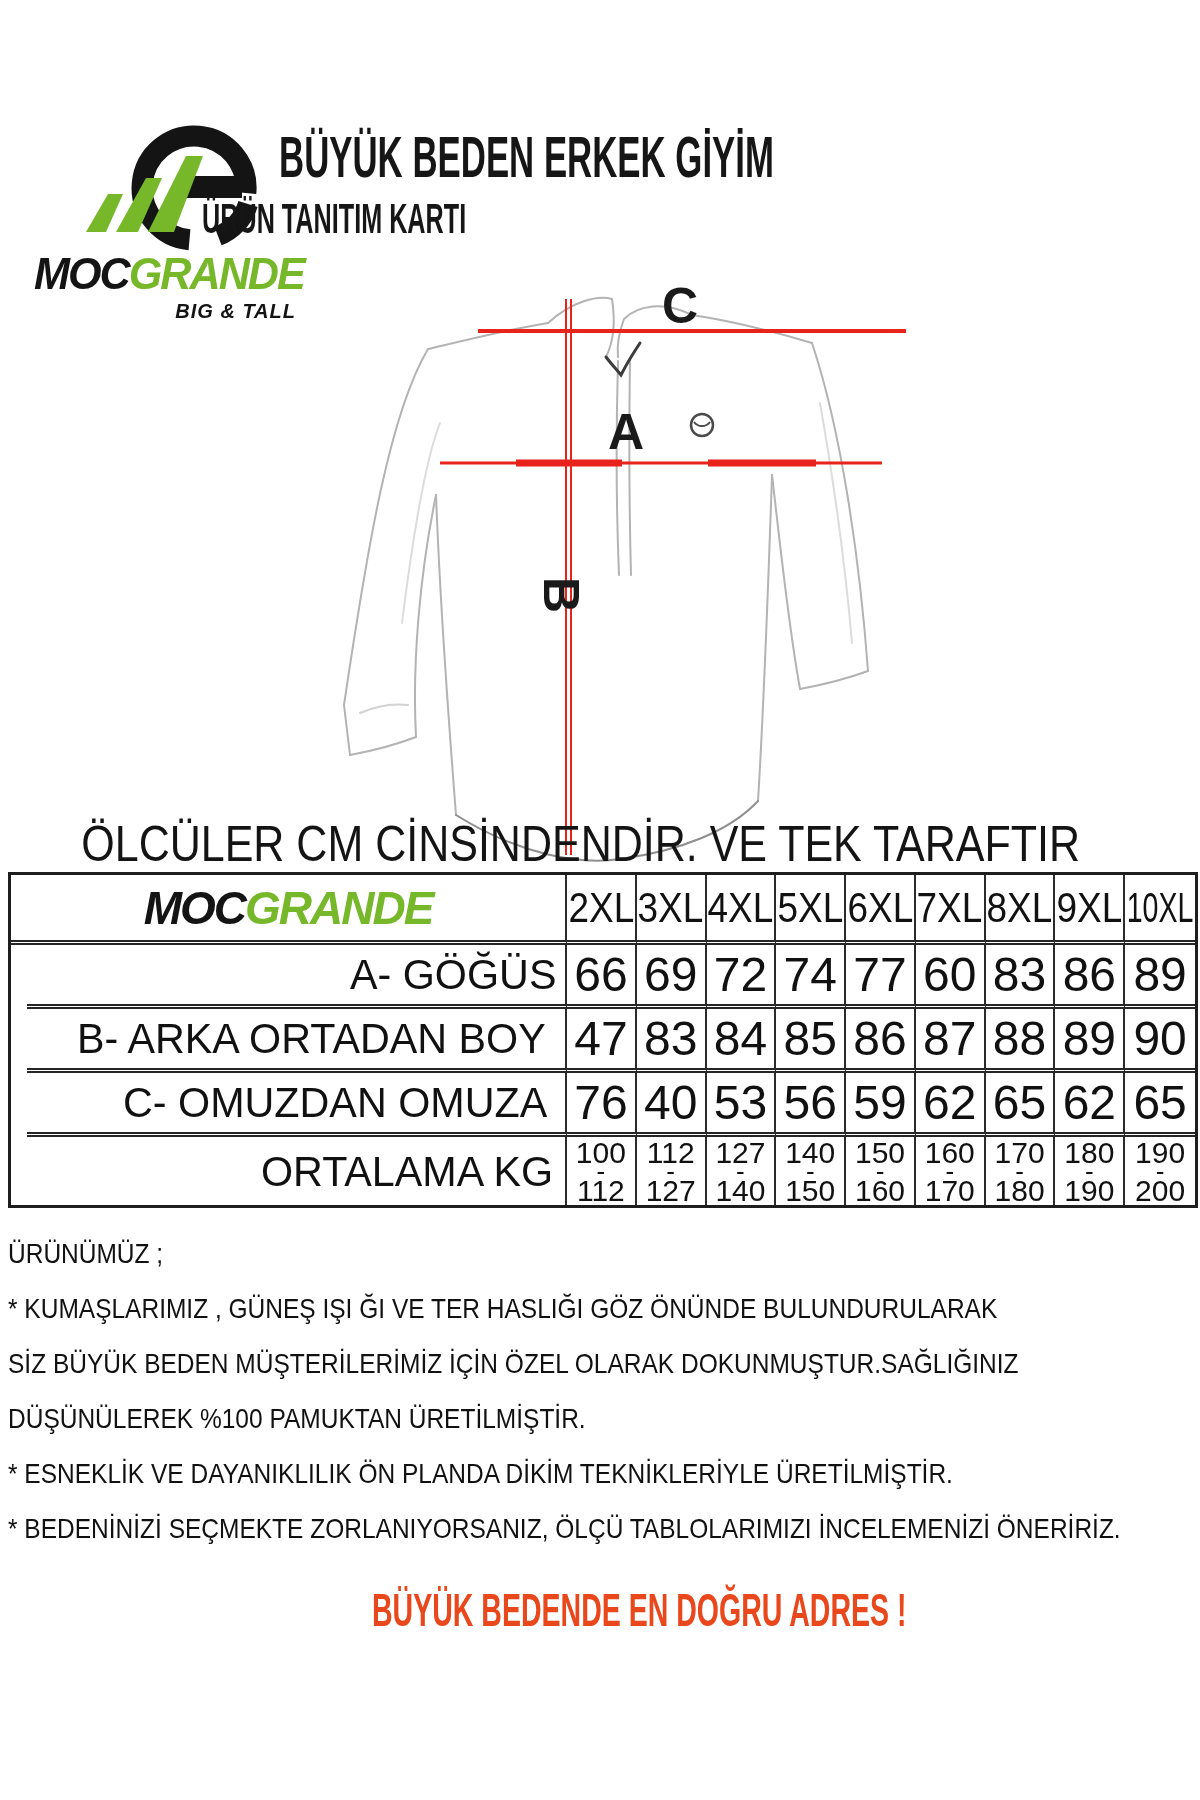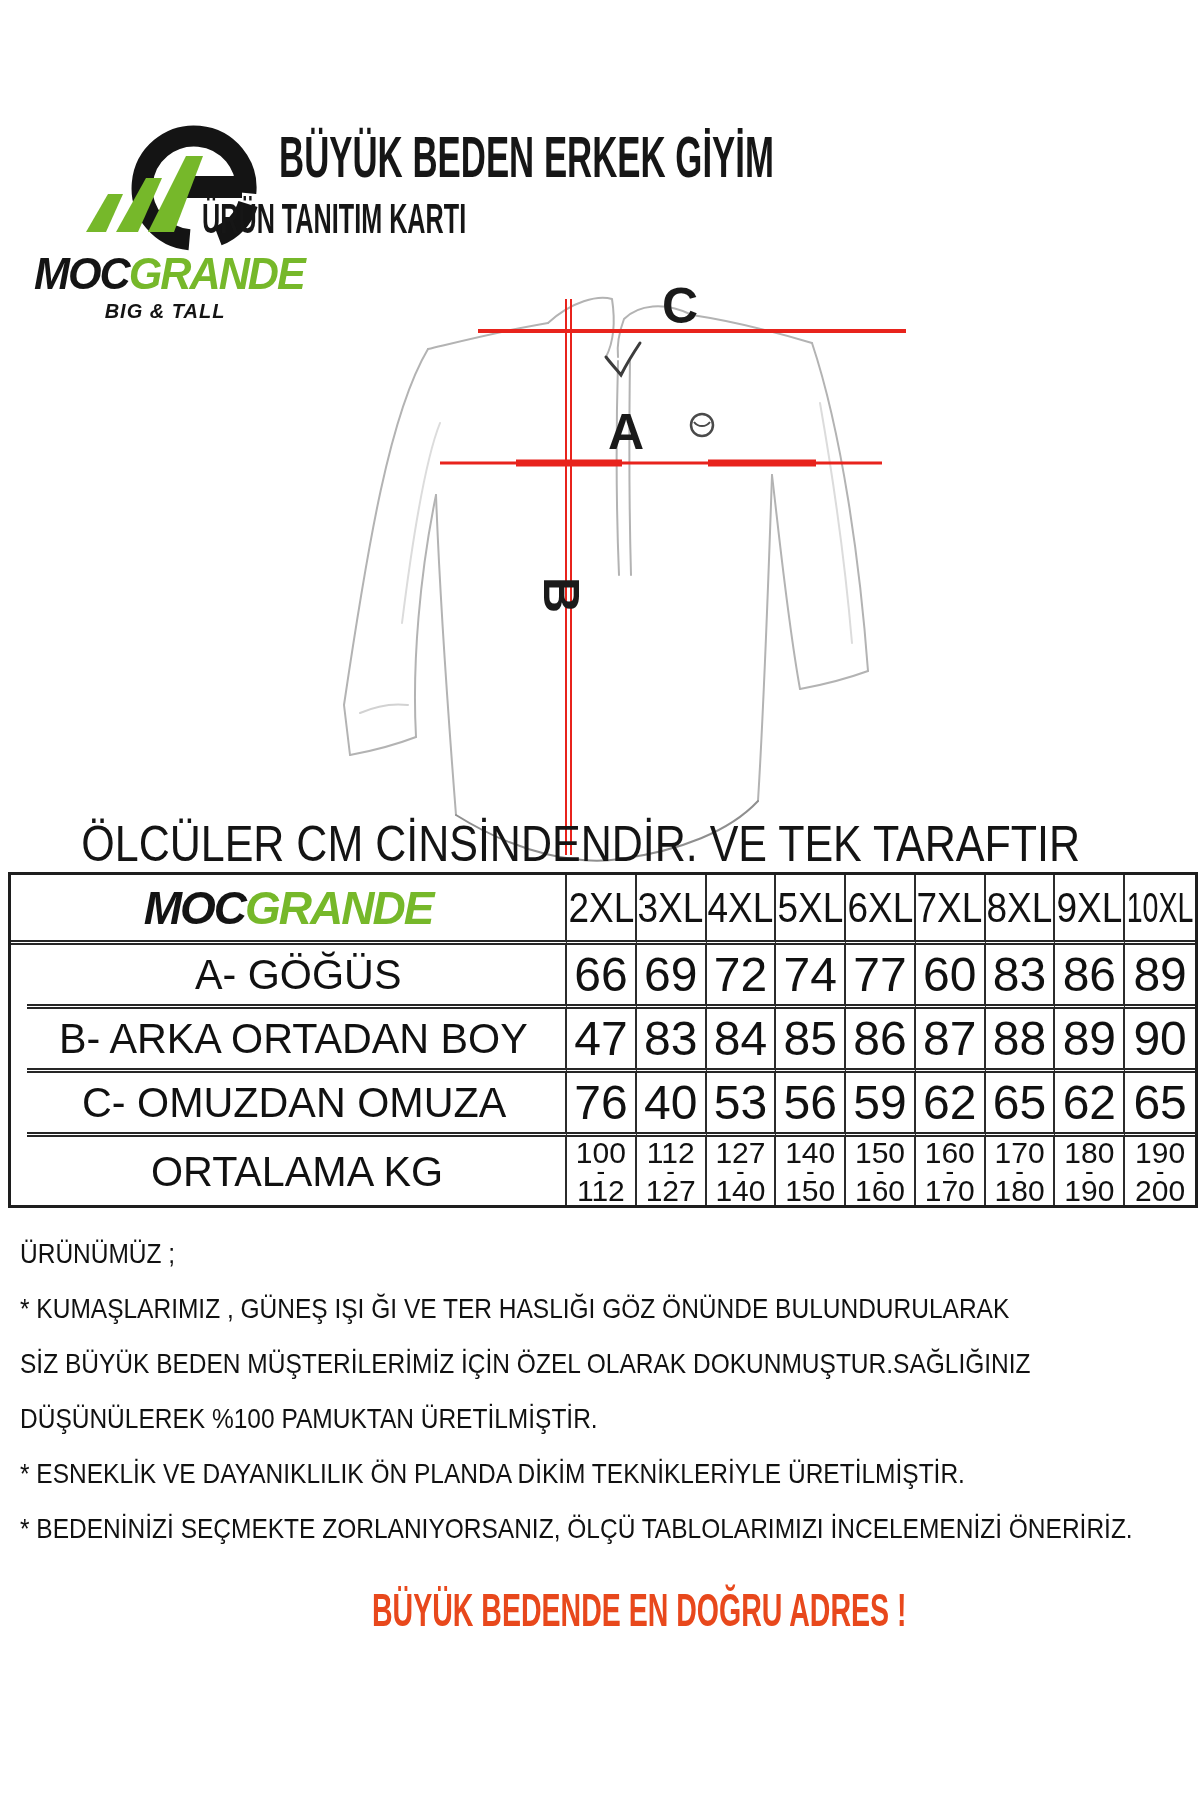--- a/index.html
+++ b/index.html
@@ -7,21 +7,21 @@
         font-family:"Liberation Sans", sans-serif;color:#111;}
 
   
   .logo{position:absolute;left:34px;top:112px;width:290px;}
   .logo-mark{display:block;margin-left:48px;width:185px;height:140px;}
   .wordmark{white-space:nowrap;font-style:italic;font-weight:bold;font-size:44px;
             letter-spacing:-2px;line-height:44px;transform:scaleX(0.98);transform-origin:left;}
   .wordmark .moc{color:#141414;}
   .wordmark .grande{color:#76b82a;}
   .tagline{font-style:italic;font-weight:bold;font-size:20px;color:#141414;
-           text-align:center;margin-top:4px;margin-right:28px;letter-spacing:1px;}
+           text-align:right;margin-top:4px;margin-right:28px;letter-spacing:1px;}
 
   
   .titles{position:absolute;left:114px;top:128px;width:1086px;text-align:left;}
   .title{font-weight:bold;font-size:58px;line-height:58px;letter-spacing:0px;
          display:inline-block;transform:scaleX(0.6);transform-origin:center;white-space:nowrap;color:#161616;}
   .subtitle{margin-top:12px;font-weight:bold;font-size:42px;line-height:42px;
          display:inline-block;transform:scaleX(0.6);transform-origin:center;white-space:nowrap;color:#161616;}
 
   
   .figure{position:absolute;left:320px;top:242px;width:600px;height:622px;}
@@ -34,34 +34,34 @@
 
   
   .tbl{position:absolute;left:8px;top:872px;width:1184px;
        display:grid;grid-template-columns:556px repeat(9,1fr);
        grid-template-rows:70px 64px 64px 64px 68px;
        border:3px solid #1e1e1e;background:#fff;}
   .tc{border-right:2px solid #2b2b2b;border-bottom:5px double #262626;
       display:flex;align-items:center;justify-content:center;overflow:hidden;}
   .tc:nth-child(10n){border-right:none;}
   .tc.lastrow{border-bottom:none;}
-  .tc.label{justify-content:center;padding-left:14px;font-size:43px;letter-spacing:0;
+  .tc.label{justify-content:flex-end;padding-left:14px;font-size:43px;letter-spacing:0;
             white-space:nowrap;margin-left:16px;}
   .tc.label span{display:inline-block;transform:scaleX(0.96);transform-origin:left;}
   .tc.num{font-size:48px;}
   .sz{font-size:42px;display:inline-block;transform:scaleX(0.88);}
   .sz10{transform:scaleX(0.68);}
   .brandcell{font-style:italic;font-weight:bold;font-size:46px;letter-spacing:-2px;white-space:nowrap;}
   .brandcell .moc{color:#141414;}
   .brandcell .grande{color:#76b82a;}
   .kg{flex-direction:column;line-height:27px;font-size:30px;}
   .kg .kgdash{display:block;height:11px;line-height:11px;font-size:26px;}
 
   
-  .notes{position:absolute;left:20px;top:1238px;width:1150px;}
+  .notes{position:absolute;left:8px;top:1238px;width:1150px;}
   .note-line{margin-bottom:24px;font-size:28px;line-height:31px;white-space:nowrap;}
   .note-line span{display:inline-block;transform:scaleX(0.875);transform-origin:left;}
 
   
   .slogan{position:absolute;left:372px;top:1586px;white-space:nowrap;}
   .slogan span{display:inline-block;font-size:46px;font-weight:bold;line-height:48px;
                color:#e8481c;transform:scaleX(0.62);transform-origin:left;}
 </style>
 </head>
 <body>

